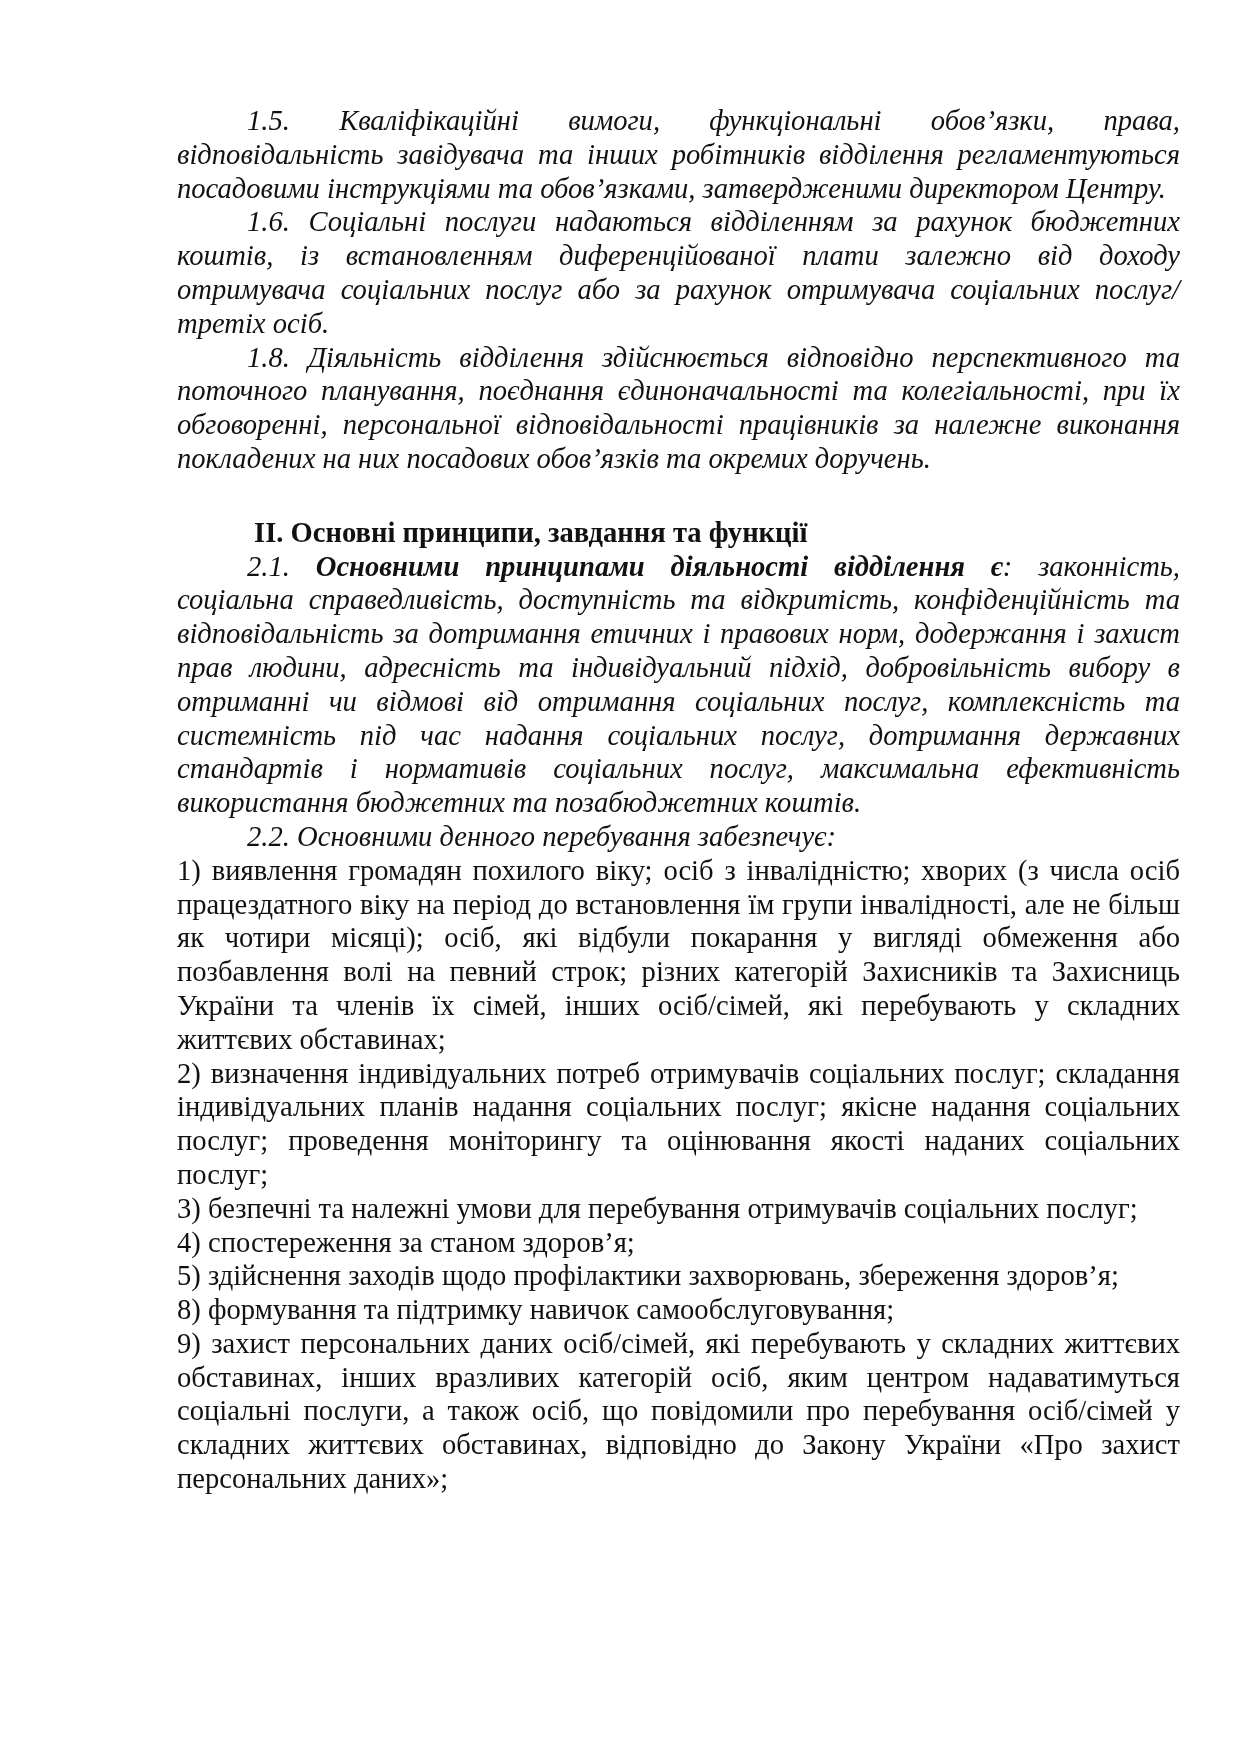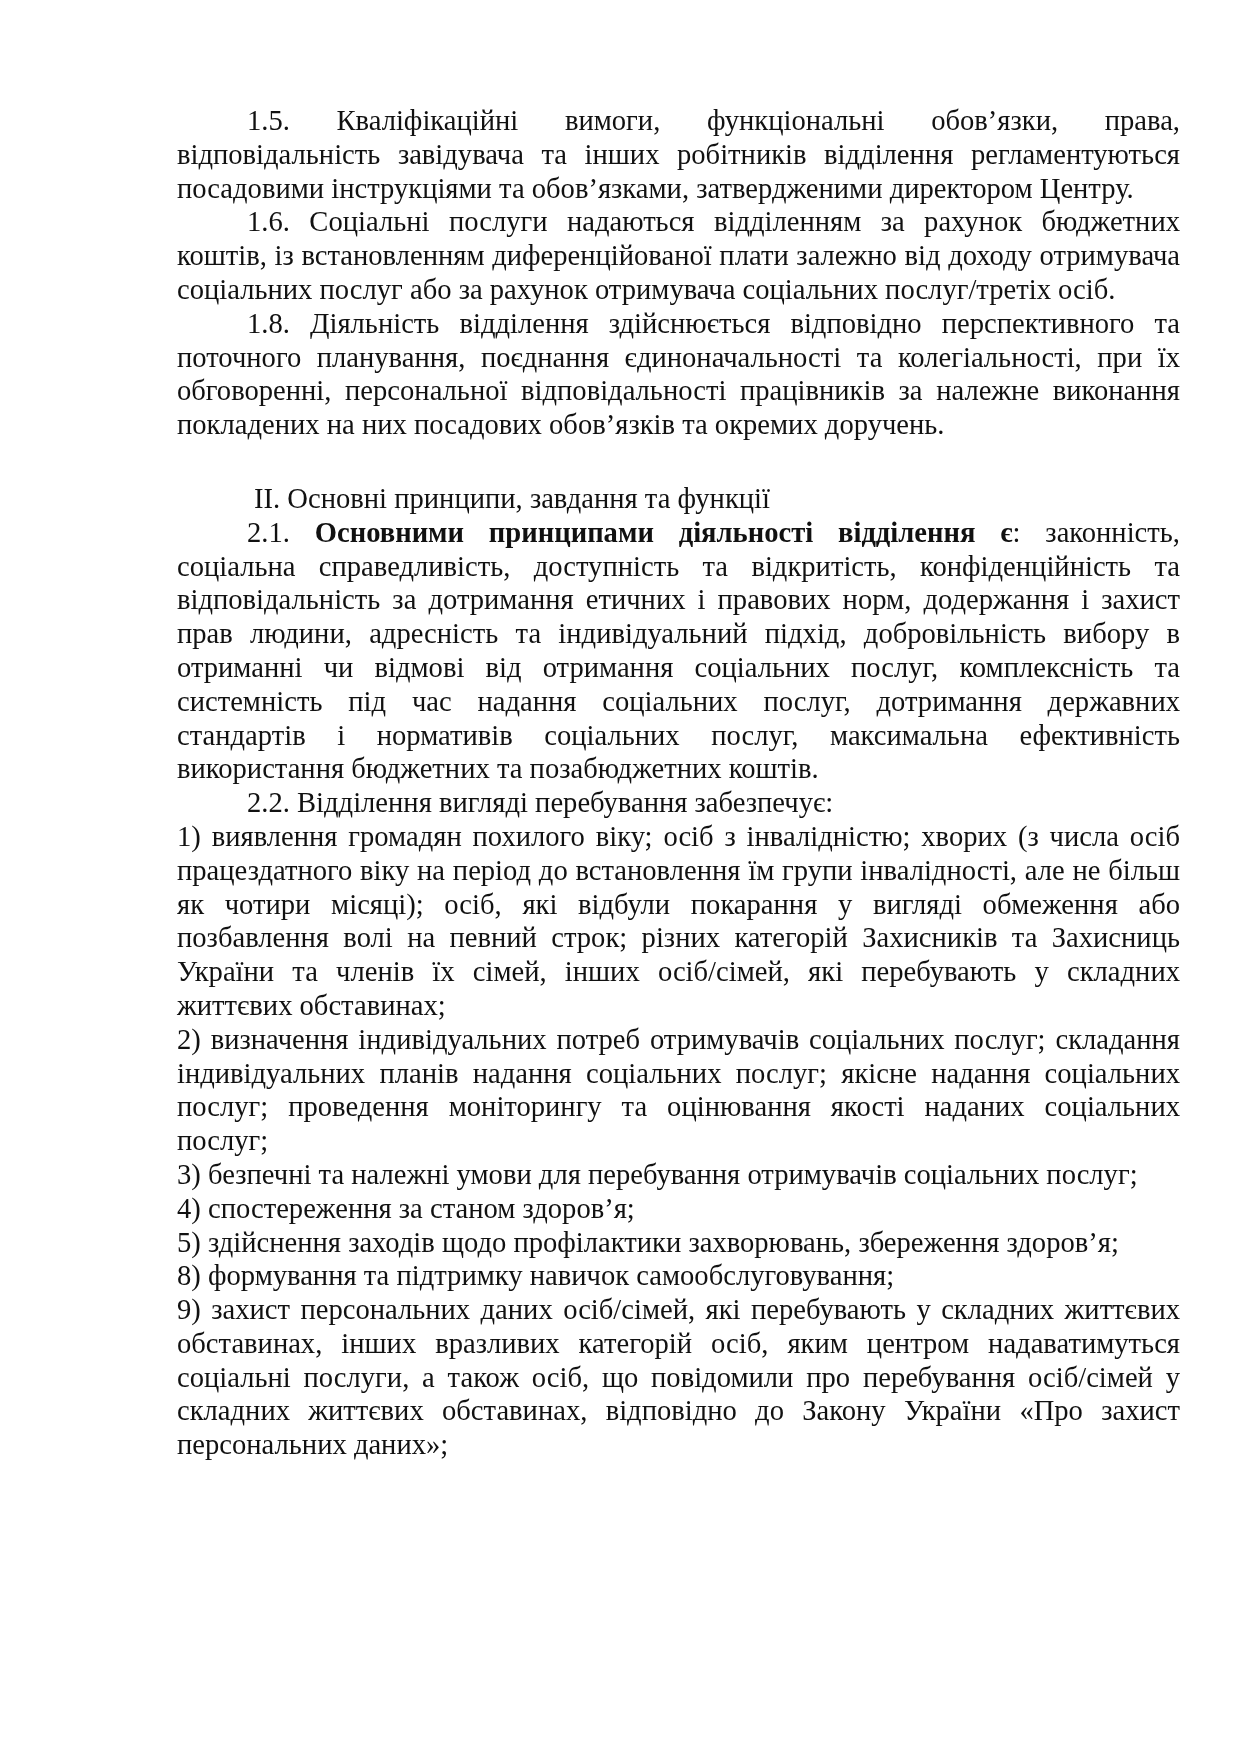--- a/index.html
+++ b/index.html
@@ -23,23 +23,24 @@
       line-height: 33.8px;
       color: #111111;
       text-align: justify;
     }
     .page p {
       margin: 0;
       padding: 0;
     }
     .indent {
       text-indent: 70px;
+      font-style: italic;
     }
     .section-heading {
-      font-weight: normal;
+      font-weight: bold;
       margin-top: 40px !important;
       padding-left: 77px !important;
       text-align: left;
     }
     .bold {
       font-weight: bold;
     }
     .list-item {
       text-indent: 0;
     }
@@ -53,21 +54,21 @@
 
   <p class="indent"><span>1.6.</span> <span>Соціальні послуги надаються відділенням за рахунок бюджетних коштів, із встановленням диференційованої плати залежно від доходу отримувача соціальних послуг або за рахунок отримувача соціальних послуг/третіх осіб.</span></p>
 
 
   <p class="indent"><span>1.8.</span> <span>Діяльність відділення здійснюється відповідно перспективного та поточного планування, поєднання єдиноначальності та колегіальності, при їх обговоренні, персональної відповідальності працівників за належне виконання покладених на них посадових обов’язків та окремих доручень.</span></p>
 
   <p class="section-heading">ІІ. Основні принципи, завдання та функції</p>
 
   <p class="indent"><span>2.1.</span> <span class="bold">Основними принципами діяльності відділення є</span><span>: законність, соціальна справедливість, доступність та відкритість, конфіденційність та відповідальність за дотримання етичних і правових норм, додержання і захист прав людини, адресність та індивідуальний підхід, добровільність вибору в отриманні чи відмові від отримання соціальних послуг, комплексність та системність під час надання соціальних послуг, дотримання державних стандартів і нормативів соціальних послуг, максимальна ефективність використання бюджетних та позабюджетних коштів.</span></p>
 
-  <p class="indent"><span>2.2.</span> <span>Відділення вигляді перебування забезпечує:</span></p>
+  <p class="indent"><span>2.2.</span> <span>Основними денного перебування забезпечує:</span></p>
 
   <p class="list-item">1) виявлення громадян похилого віку; осіб з інвалідністю; хворих (з числа осіб працездатного віку на період до встановлення їм групи інвалідності, але не більш як чотири місяці); осіб, які відбули покарання у вигляді обмеження або позбавлення волі на певний строк; різних категорій Захисників та Захисниць України та членів їх сімей, інших осіб/сімей, які перебувають у складних життєвих обставинах;</p>
   <p class="list-item">2) визначення індивідуальних потреб отримувачів соціальних послуг; складання індивідуальних планів надання соціальних послуг; якісне надання соціальних послуг; проведення моніторингу та оцінювання якості наданих соціальних послуг;</p>
   <p class="list-item">3) безпечні та належні умови для перебування отримувачів соціальних послуг;</p>
   <p class="list-item">4) спостереження за станом здоров’я;</p>
   <p class="list-item">5) здійснення заходів щодо профілактики захворювань, збереження здоров’я;</p>
   <p class="list-item">8) формування та підтримку навичок самообслуговування;</p>
   <p class="list-item">9) захист персональних даних осіб/сімей, які перебувають у складних життєвих обставинах, інших вразливих категорій осіб, яким центром надаватимуться соціальні послуги, а також осіб, що повідомили про перебування осіб/сімей у складних життєвих обставинах, відповідно до Закону України «Про захист персональних даних»;</p>
 
 </div>

